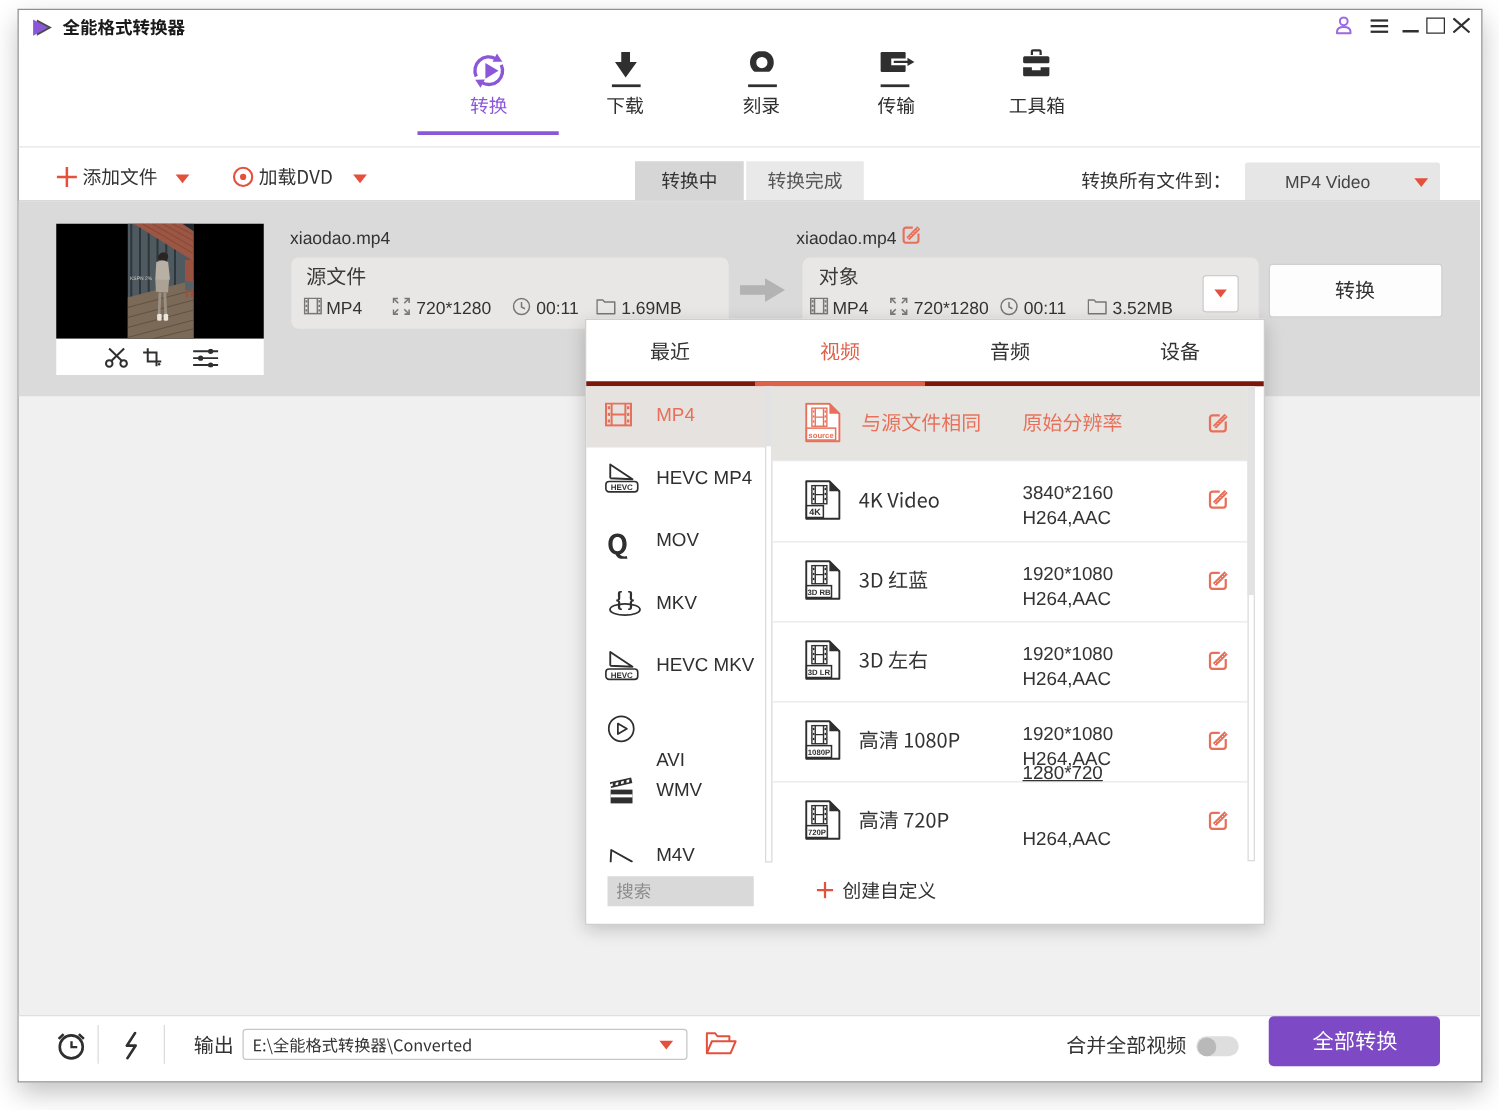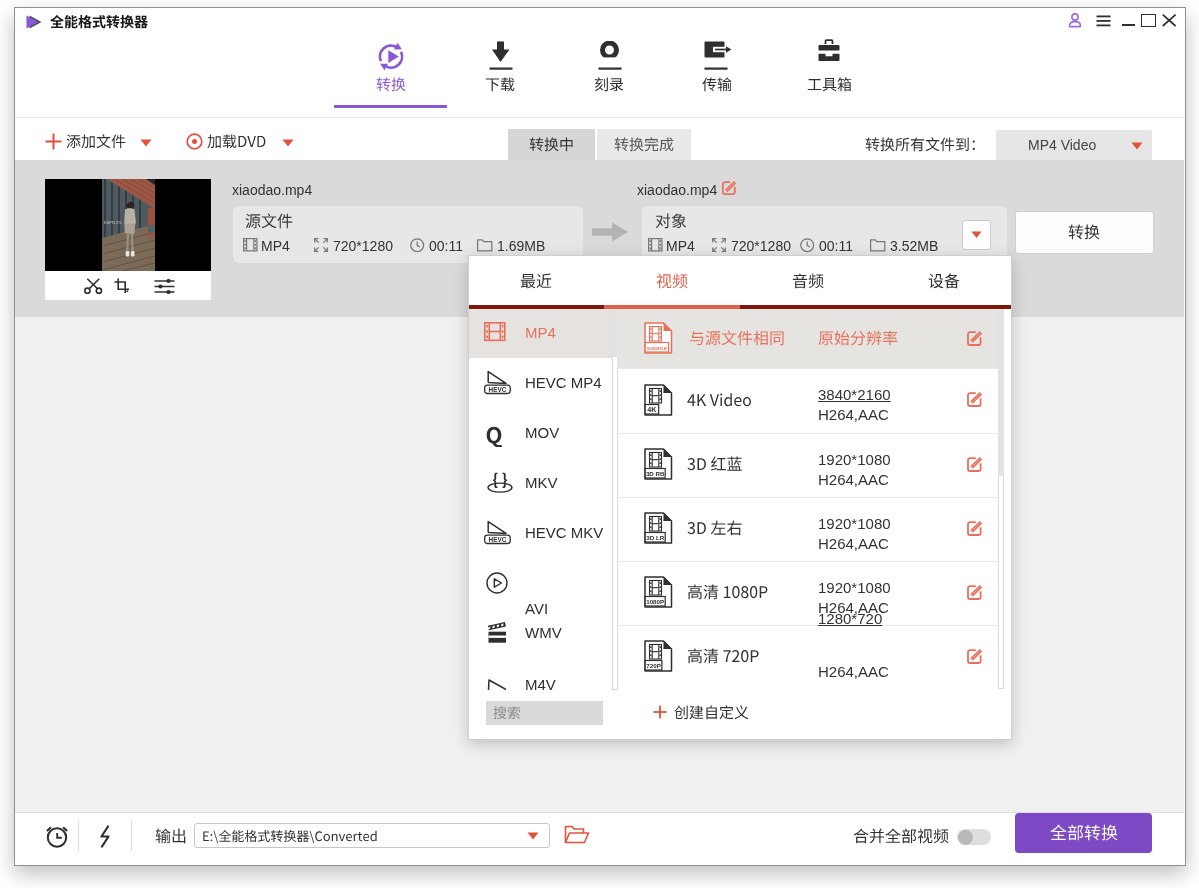--- a/index.html
+++ b/index.html
@@ -445,21 +445,21 @@
 <rect x="15.6" y="6.3" width="1.3" height="1.8"></rect>
       <rect x="15.6" y="10.3" width="1.3" height="1.8"></rect>
       <rect x="15.6" y="14.3" width="1.3" height="1.8"></rect>
     </g>
 <rect x="1.2" y="20.5" width="13.5" height="9.5" fill="#fff" stroke="#2f2f2f" stroke-width="1.2"></rect>
 <text x="7.95" y="28.2" font-family="Liberation Sans" font-size="7.2" font-weight="bold" fill="#2f2f2f" text-anchor="middle">4K</text>
   </svg>
 <svg style="position:absolute;left:687.0px;top:389.8px;overflow:visible" width="67" height="22" viewBox="0 0 67 22">
     <path transform="translate(0,16.0)" d="M5.4 0H6.8V-3.2H8.4V-4.4H6.8V-11.7H5.2L0.3 -4.2V-3.2H5.4ZM5.4 -4.4H1.8L4.5 -8.4C4.8 -9 5.2 -9.6 5.5 -10.1H5.5C5.5 -9.5 5.4 -8.6 5.4 -8Z M10.5 0H12V-3.7L14 -6.1L17.5 0H19.2L14.9 -7.3L18.6 -11.7H16.9L12 -5.8H12V-11.7H10.5Z M26.6 0H28.3L32 -11.7H30.5L28.6 -5.4C28.2 -4 27.9 -2.9 27.5 -1.5H27.4C27 -2.9 26.7 -4 26.3 -5.4L24.4 -11.7H22.8Z M33.5 0H34.9V-8.7H33.5ZM34.2 -10.5C34.8 -10.5 35.2 -10.9 35.2 -11.5C35.2 -12 34.8 -12.4 34.2 -12.4C33.6 -12.4 33.2 -12 33.2 -11.5C33.2 -10.9 33.6 -10.5 34.2 -10.5Z M40.8 0.2C41.9 0.2 42.8 -0.4 43.5 -1H43.5L43.6 0H44.8V-12.7H43.4V-9.4L43.5 -7.9C42.7 -8.5 42 -8.9 41 -8.9C39 -8.9 37.2 -7.2 37.2 -4.3C37.2 -1.4 38.7 0.2 40.8 0.2ZM41.2 -1C39.6 -1 38.8 -2.3 38.8 -4.4C38.8 -6.3 39.9 -7.7 41.3 -7.7C42 -7.7 42.7 -7.4 43.4 -6.8V-2.2C42.7 -1.4 42 -1 41.2 -1Z M51.3 0.2C52.5 0.2 53.4 -0.2 54.2 -0.7L53.6 -1.6C53 -1.2 52.3 -1 51.5 -1C49.8 -1 48.7 -2.1 48.6 -4H54.4C54.5 -4.2 54.5 -4.5 54.5 -4.8C54.5 -7.3 53.3 -8.9 51 -8.9C49.1 -8.9 47.2 -7.2 47.2 -4.3C47.2 -1.5 49 0.2 51.3 0.2ZM48.6 -5C48.8 -6.8 49.8 -7.7 51.1 -7.7C52.4 -7.7 53.2 -6.8 53.2 -5Z M60 0.2C62.2 0.2 64 -1.5 64 -4.3C64 -7.2 62.2 -8.9 60 -8.9C57.9 -8.9 56 -7.2 56 -4.3C56 -1.5 57.9 0.2 60 0.2ZM60 -1C58.5 -1 57.5 -2.3 57.5 -4.3C57.5 -6.3 58.5 -7.7 60 -7.7C61.5 -7.7 62.6 -6.3 62.6 -4.3C62.6 -2.3 61.5 -1 60 -1Z" fill="#333333"></path>
   </svg>
-<div style="position:absolute;left:818px;top:386.3px;font:15px 'Liberation Sans',sans-serif;color:#333;white-space:nowrap;text-decoration:underline;">3840*2160</div>
+<div style="position:absolute;left:818px;top:386.3px;font:15px 'Liberation Sans',sans-serif;color:#333;white-space:nowrap;">3840*2160</div>
 <div style="position:absolute;left:818px;top:406.3px;font:15px 'Liberation Sans',sans-serif;color:#333;white-space:nowrap;">H264,AAC</div>
 <svg style="position:absolute;left:966px;top:391px;" width="18" height="18" viewBox="0 0 18 18">
     <path d="M9.8 2.2 H4 a2 2 0 0 0 -2 2 V13 a2 2 0 0 0 2 2 H12.6 a2 2 0 0 0 2 -2 V7.2" stroke="#e8705a" stroke-width="1.8" fill="none"></path>
     <line x1="5.6" y1="11.6" x2="14.9" y2="2.3" stroke="#e8705a" stroke-width="3.6"></line>
     <line x1="6" y1="11.2" x2="14.3" y2="2.9" stroke="#fff" stroke-width="0.7" stroke-dasharray="1.3 1.3"></line>
   </svg>
 <svg style="position:absolute;left:644px;top:448.1px;" width="29" height="33" viewBox="0 0 29 33">
     <g stroke="#2f2f2f" stroke-width="1.5" fill="#fff">
 <path d="M1 1 H19.5 L27.5 9 V31 H1 Z" stroke-linejoin="round"></path>
     </g>

